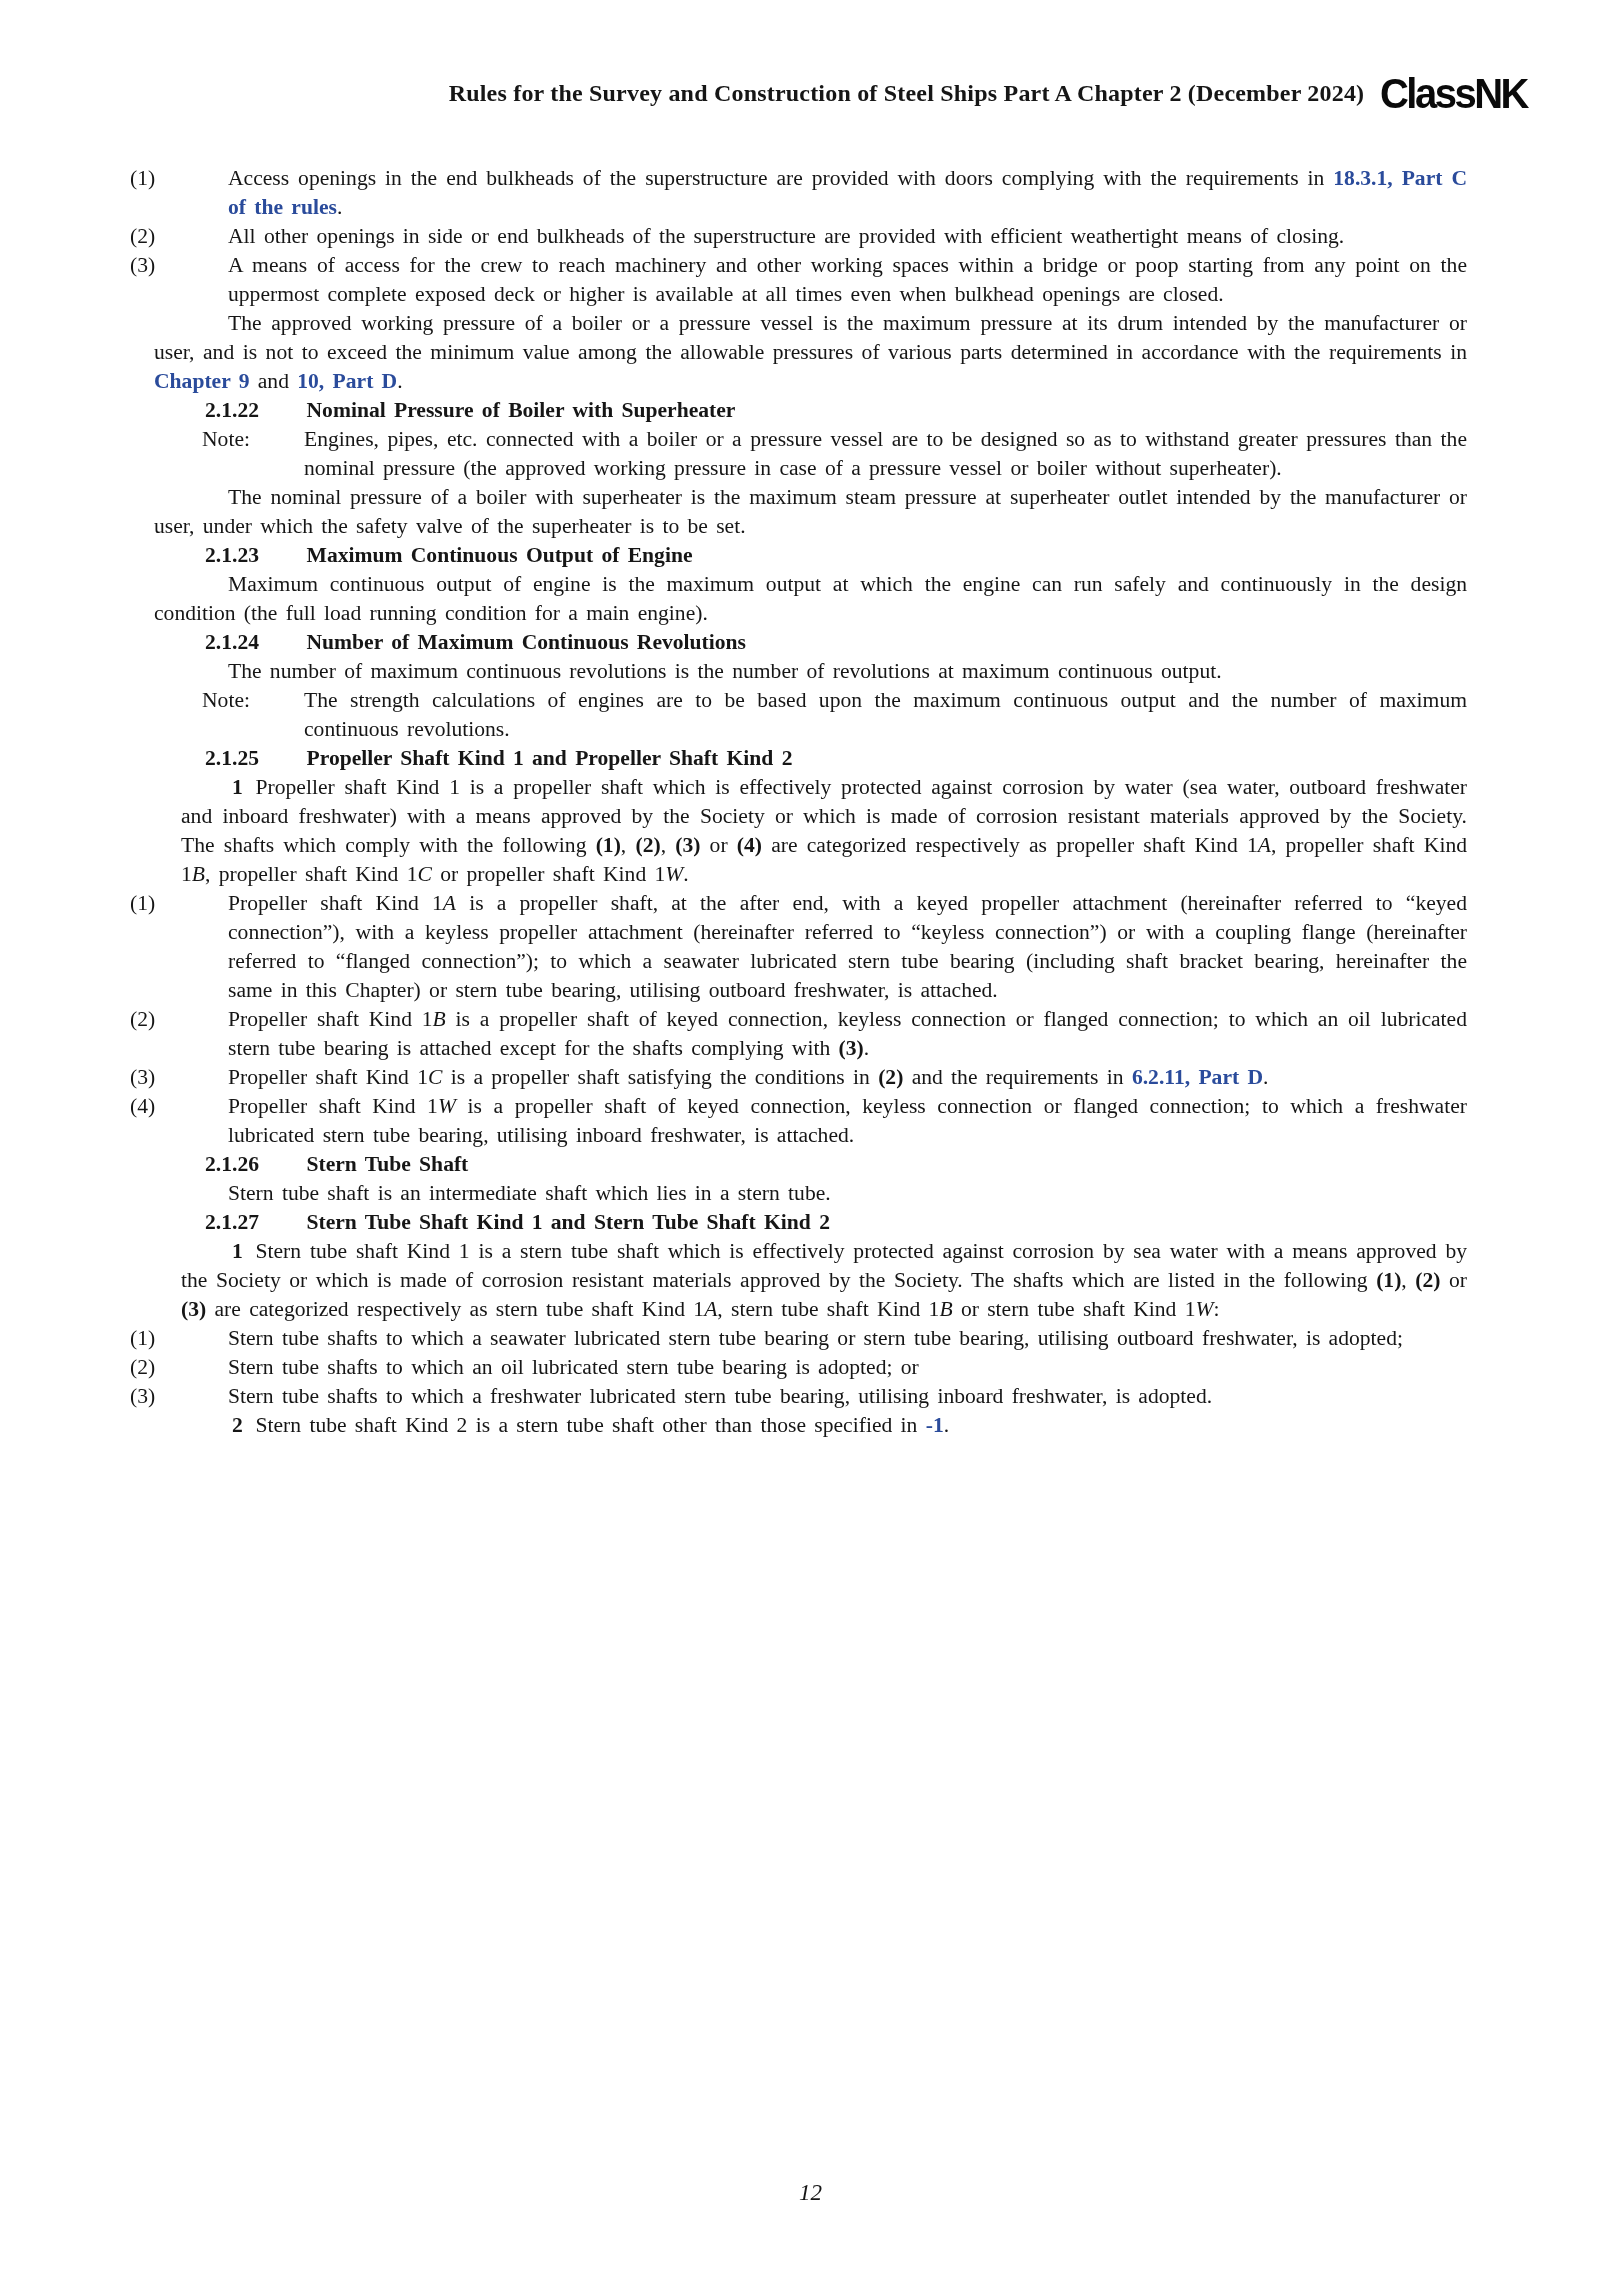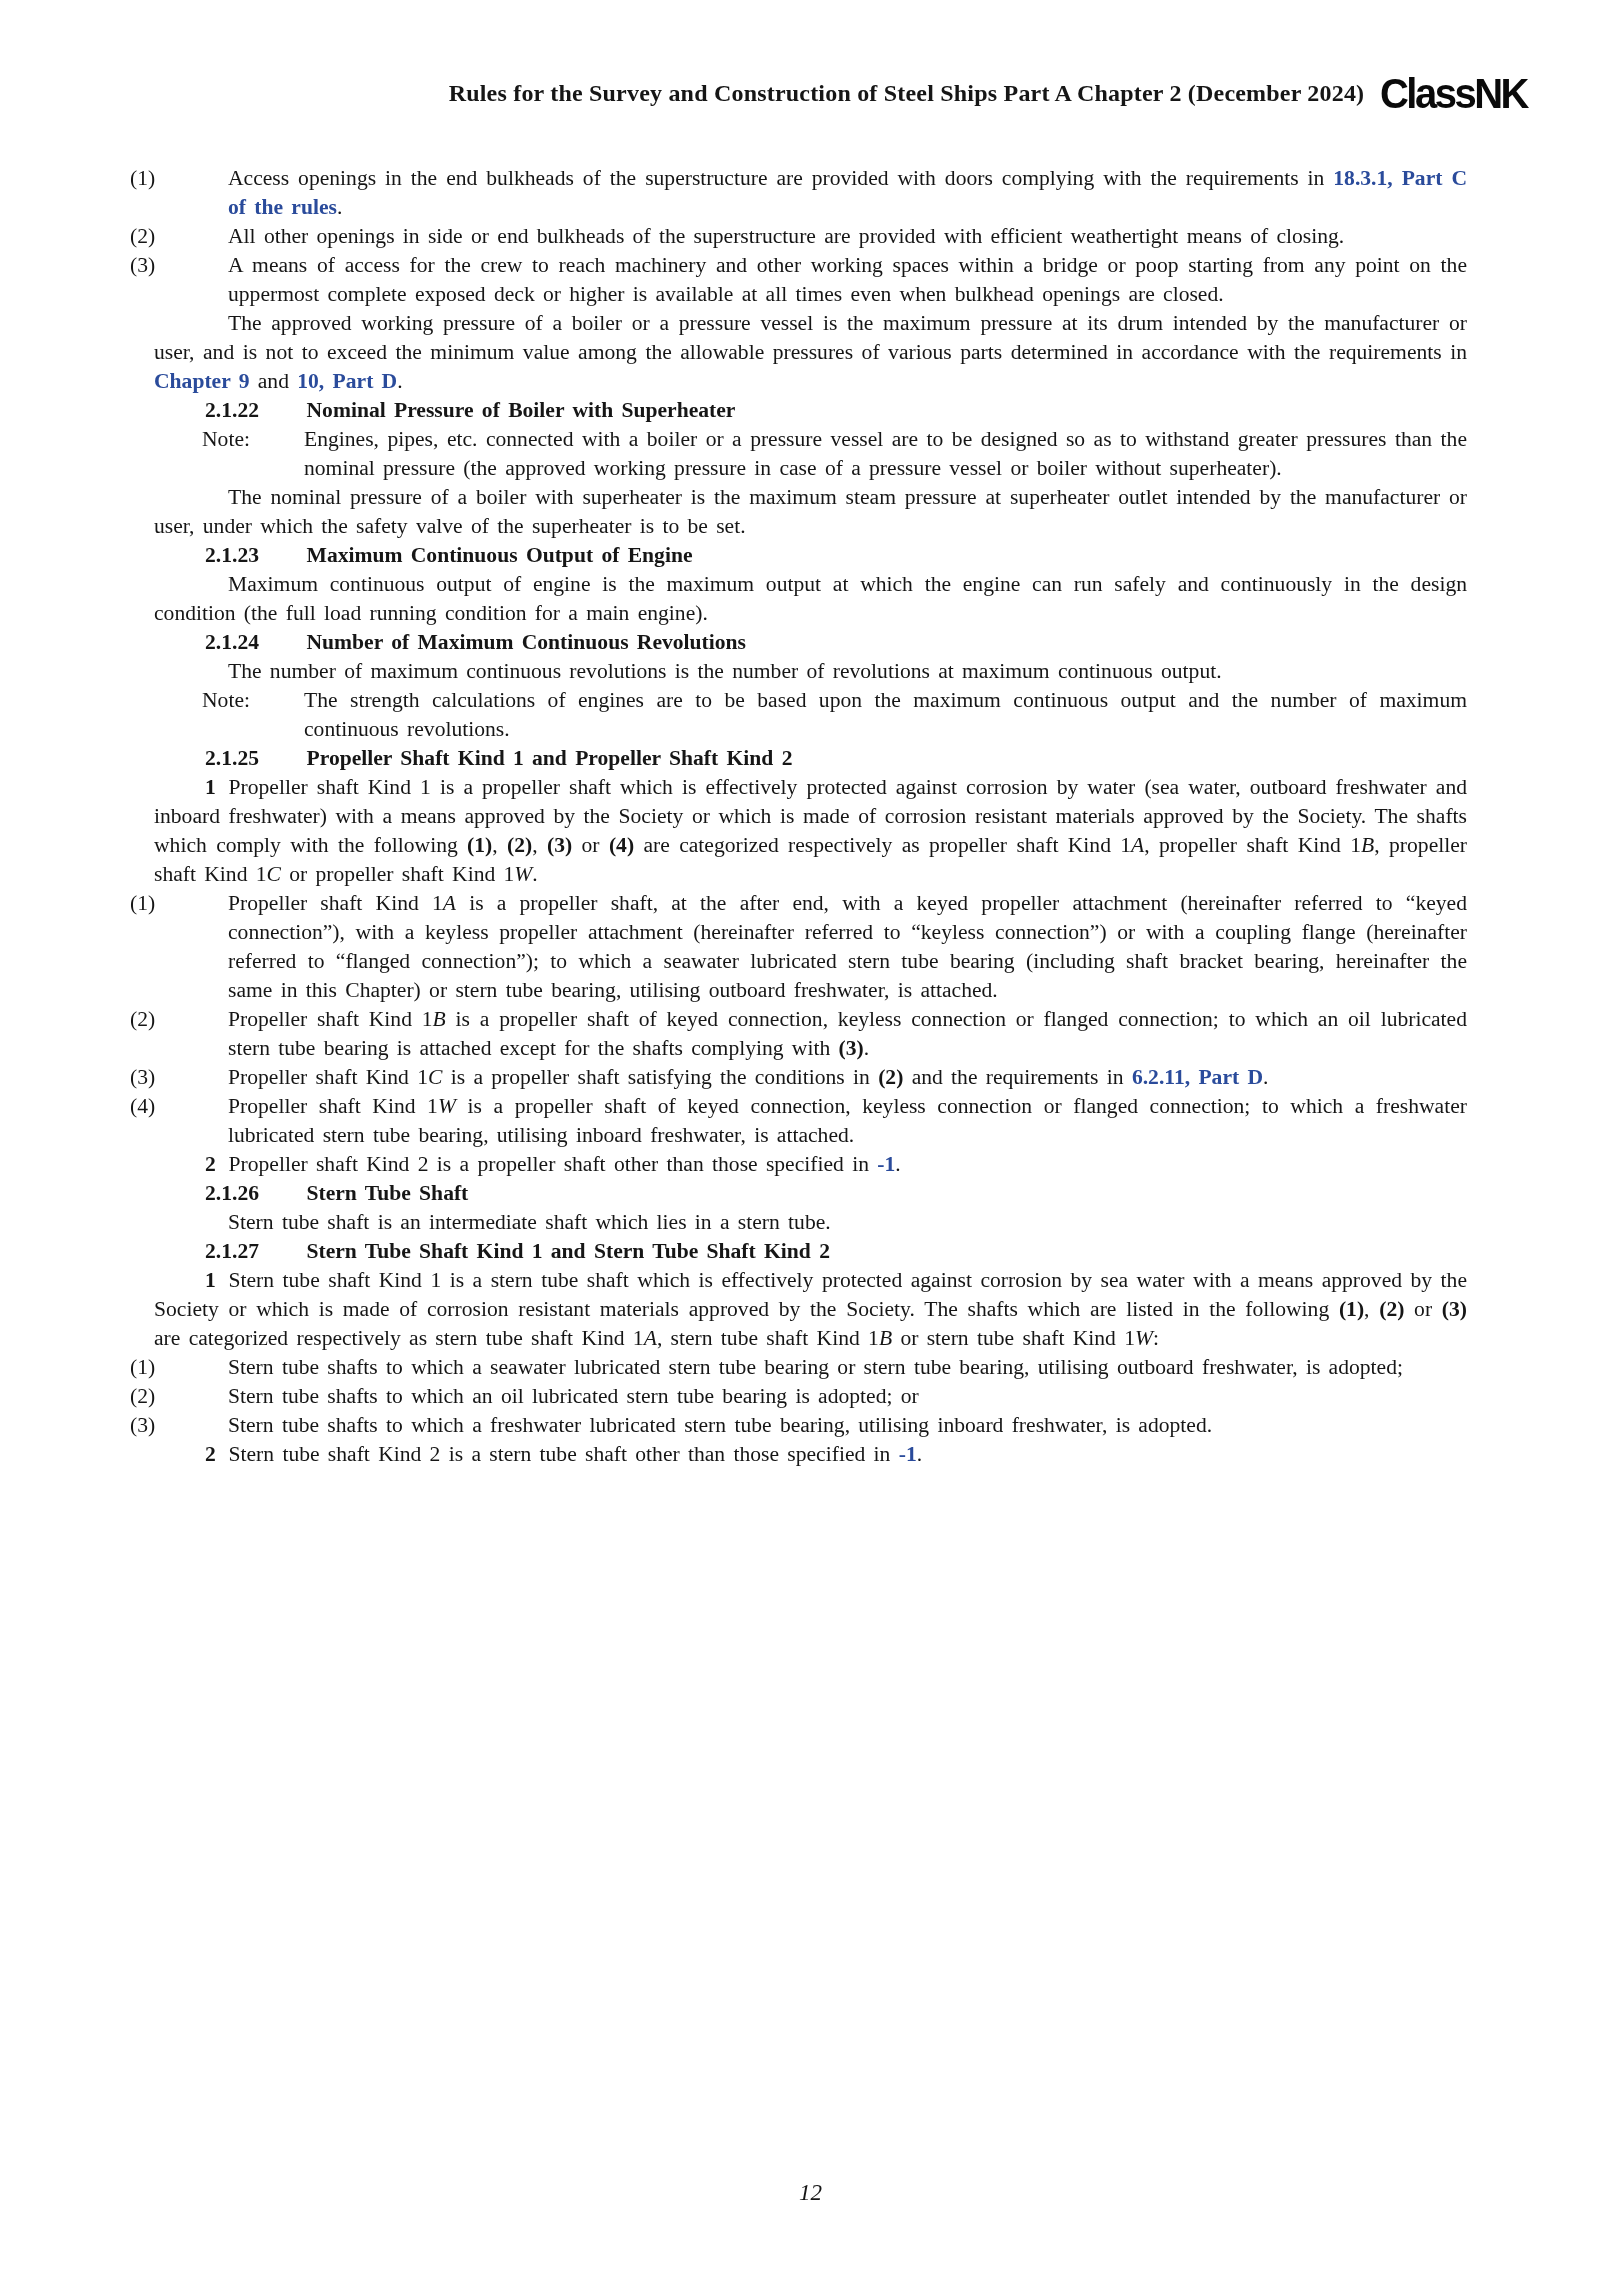--- a/index.html
+++ b/index.html
@@ -41,21 +41,21 @@
     left: 154px; top: 164px;
     width: 1313px;
     font-size: 21.6px;
     line-height: 29px;
     word-spacing: 2.9px;
   }
   .block { text-align: justify; }
   .block.heading { text-align: left; font-weight: bold; text-indent: 25.5px; }
   .block.heading .marker { display: inline-block; width: 127px; font-weight: bold; }
   .block.para { text-indent: 74px; }
-  .block.num  { text-indent: 25.5px; }
+  .block.num  { text-indent: 25.5px; margin-left: 27px; }
   .block.num .marker { display: inline-block; width: 49px; font-weight: bold; }
   .block.list { padding-left: 74px; text-indent: -49px; }
   .block.list .marker { display: inline-block; width: 49px; }
   .block.note { padding-left: 150px; text-indent: -51px; }
   .block.note .marker { display: inline-block; width: 51px; }
   .seg.b { font-weight: bold; }
   .seg.i { font-style: italic; }
   .seg.link { color: #2a4b9b; font-weight: bold; }
   
   .page-footer {
@@ -87,21 +87,20 @@
     <div class="block para"><span class="seg">Maximum continuous output of engine is the maximum output at which the engine can run safely and continuously in the design condition (the full load running condition for a main engine).</span></div>
     <div class="block heading"><span class="marker">2.1.24</span><span class="seg">Number of Maximum Continuous Revolutions</span></div>
     <div class="block para"><span class="seg">The number of maximum continuous revolutions is the number of revolutions at maximum continuous output.</span></div>
     <div class="block note"><span class="marker">Note:</span><span class="seg">The strength calculations of engines are to be based upon the maximum continuous output and the number of maximum continuous revolutions.</span></div>
     <div class="block heading"><span class="marker">2.1.25</span><span class="seg">Propeller Shaft Kind 1 and Propeller Shaft Kind 2</span></div>
     <div class="block num"><span class="marker">1</span><span class="seg">Propeller shaft Kind 1 is a propeller shaft which is effectively protected against corrosion by water (sea water, outboard freshwater and inboard freshwater) with a means approved by the Society or which is made of corrosion resistant materials approved by the Society. The shafts which comply with the following </span><span class="seg b">(1)</span><span class="seg">, </span><span class="seg b">(2)</span><span class="seg">, </span><span class="seg b">(3)</span><span class="seg"> or </span><span class="seg b">(4)</span><span class="seg"> are categorized respectively as propeller shaft Kind 1</span><span class="seg i">A</span><span class="seg">, propeller shaft Kind 1</span><span class="seg i">B</span><span class="seg">, propeller shaft Kind 1</span><span class="seg i">C</span><span class="seg"> or propeller shaft Kind 1</span><span class="seg i">W</span><span class="seg">.</span></div>
     <div class="block list"><span class="marker">(1)</span><span class="seg">Propeller shaft Kind 1</span><span class="seg i">A</span><span class="seg"> is a propeller shaft, at the after end, with a keyed propeller attachment (hereinafter referred to “keyed connection”), with a keyless propeller attachment (hereinafter referred to “keyless connection”) or with a coupling flange (hereinafter referred to “flanged connection”); to which a seawater lubricated stern tube bearing (including shaft bracket bearing, hereinafter the same in this Chapter) or stern tube bearing, utilising outboard freshwater, is attached.</span></div>
     <div class="block list"><span class="marker">(2)</span><span class="seg">Propeller shaft Kind 1</span><span class="seg i">B</span><span class="seg"> is a propeller shaft of keyed connection, keyless connection or flanged connection; to which an oil lubricated stern tube bearing is attached except for the shafts complying with </span><span class="seg b">(3)</span><span class="seg">.</span></div>
     <div class="block list"><span class="marker">(3)</span><span class="seg">Propeller shaft Kind 1</span><span class="seg i">C</span><span class="seg"> is a propeller shaft satisfying the conditions in </span><span class="seg b">(2)</span><span class="seg"> and the requirements in </span><span class="seg link">6.2.11, Part D</span><span class="seg">.</span></div>
     <div class="block list"><span class="marker">(4)</span><span class="seg">Propeller shaft Kind 1</span><span class="seg i">W</span><span class="seg"> is a propeller shaft of keyed connection, keyless connection or flanged connection; to which a freshwater lubricated stern tube bearing, utilising inboard freshwater, is attached.</span></div>
-    <div class="block num"><span class="marker">2</span><span class="seg">Propeller shaft Kind 2 is a propeller shaft other than those specified in </span><span class="seg link">-1</span><span class="seg">.</span></div>
     <div class="block heading"><span class="marker">2.1.26</span><span class="seg">Stern Tube Shaft</span></div>
     <div class="block para"><span class="seg">Stern tube shaft is an intermediate shaft which lies in a stern tube.</span></div>
     <div class="block heading"><span class="marker">2.1.27</span><span class="seg">Stern Tube Shaft Kind 1 and Stern Tube Shaft Kind 2</span></div>
     <div class="block num"><span class="marker">1</span><span class="seg">Stern tube shaft Kind 1 is a stern tube shaft which is effectively protected against corrosion by sea water with a means approved by the Society or which is made of corrosion resistant materials approved by the Society. The shafts which are listed in the following </span><span class="seg b">(1)</span><span class="seg">, </span><span class="seg b">(2)</span><span class="seg"> or </span><span class="seg b">(3)</span><span class="seg"> are categorized respectively as stern tube shaft Kind 1</span><span class="seg i">A</span><span class="seg">, stern tube shaft Kind 1</span><span class="seg i">B</span><span class="seg"> or stern tube shaft Kind 1</span><span class="seg i">W</span><span class="seg">:</span></div>
     <div class="block list"><span class="marker">(1)</span><span class="seg">Stern tube shafts to which a seawater lubricated stern tube bearing or stern tube bearing, utilising outboard freshwater, is adopted;</span></div>
     <div class="block list"><span class="marker">(2)</span><span class="seg">Stern tube shafts to which an oil lubricated stern tube bearing is adopted; or</span></div>
     <div class="block list"><span class="marker">(3)</span><span class="seg">Stern tube shafts to which a freshwater lubricated stern tube bearing, utilising inboard freshwater, is adopted.</span></div>
     <div class="block num"><span class="marker">2</span><span class="seg">Stern tube shaft Kind 2 is a stern tube shaft other than those specified in </span><span class="seg link">-1</span><span class="seg">.</span></div>
   </div>
 

